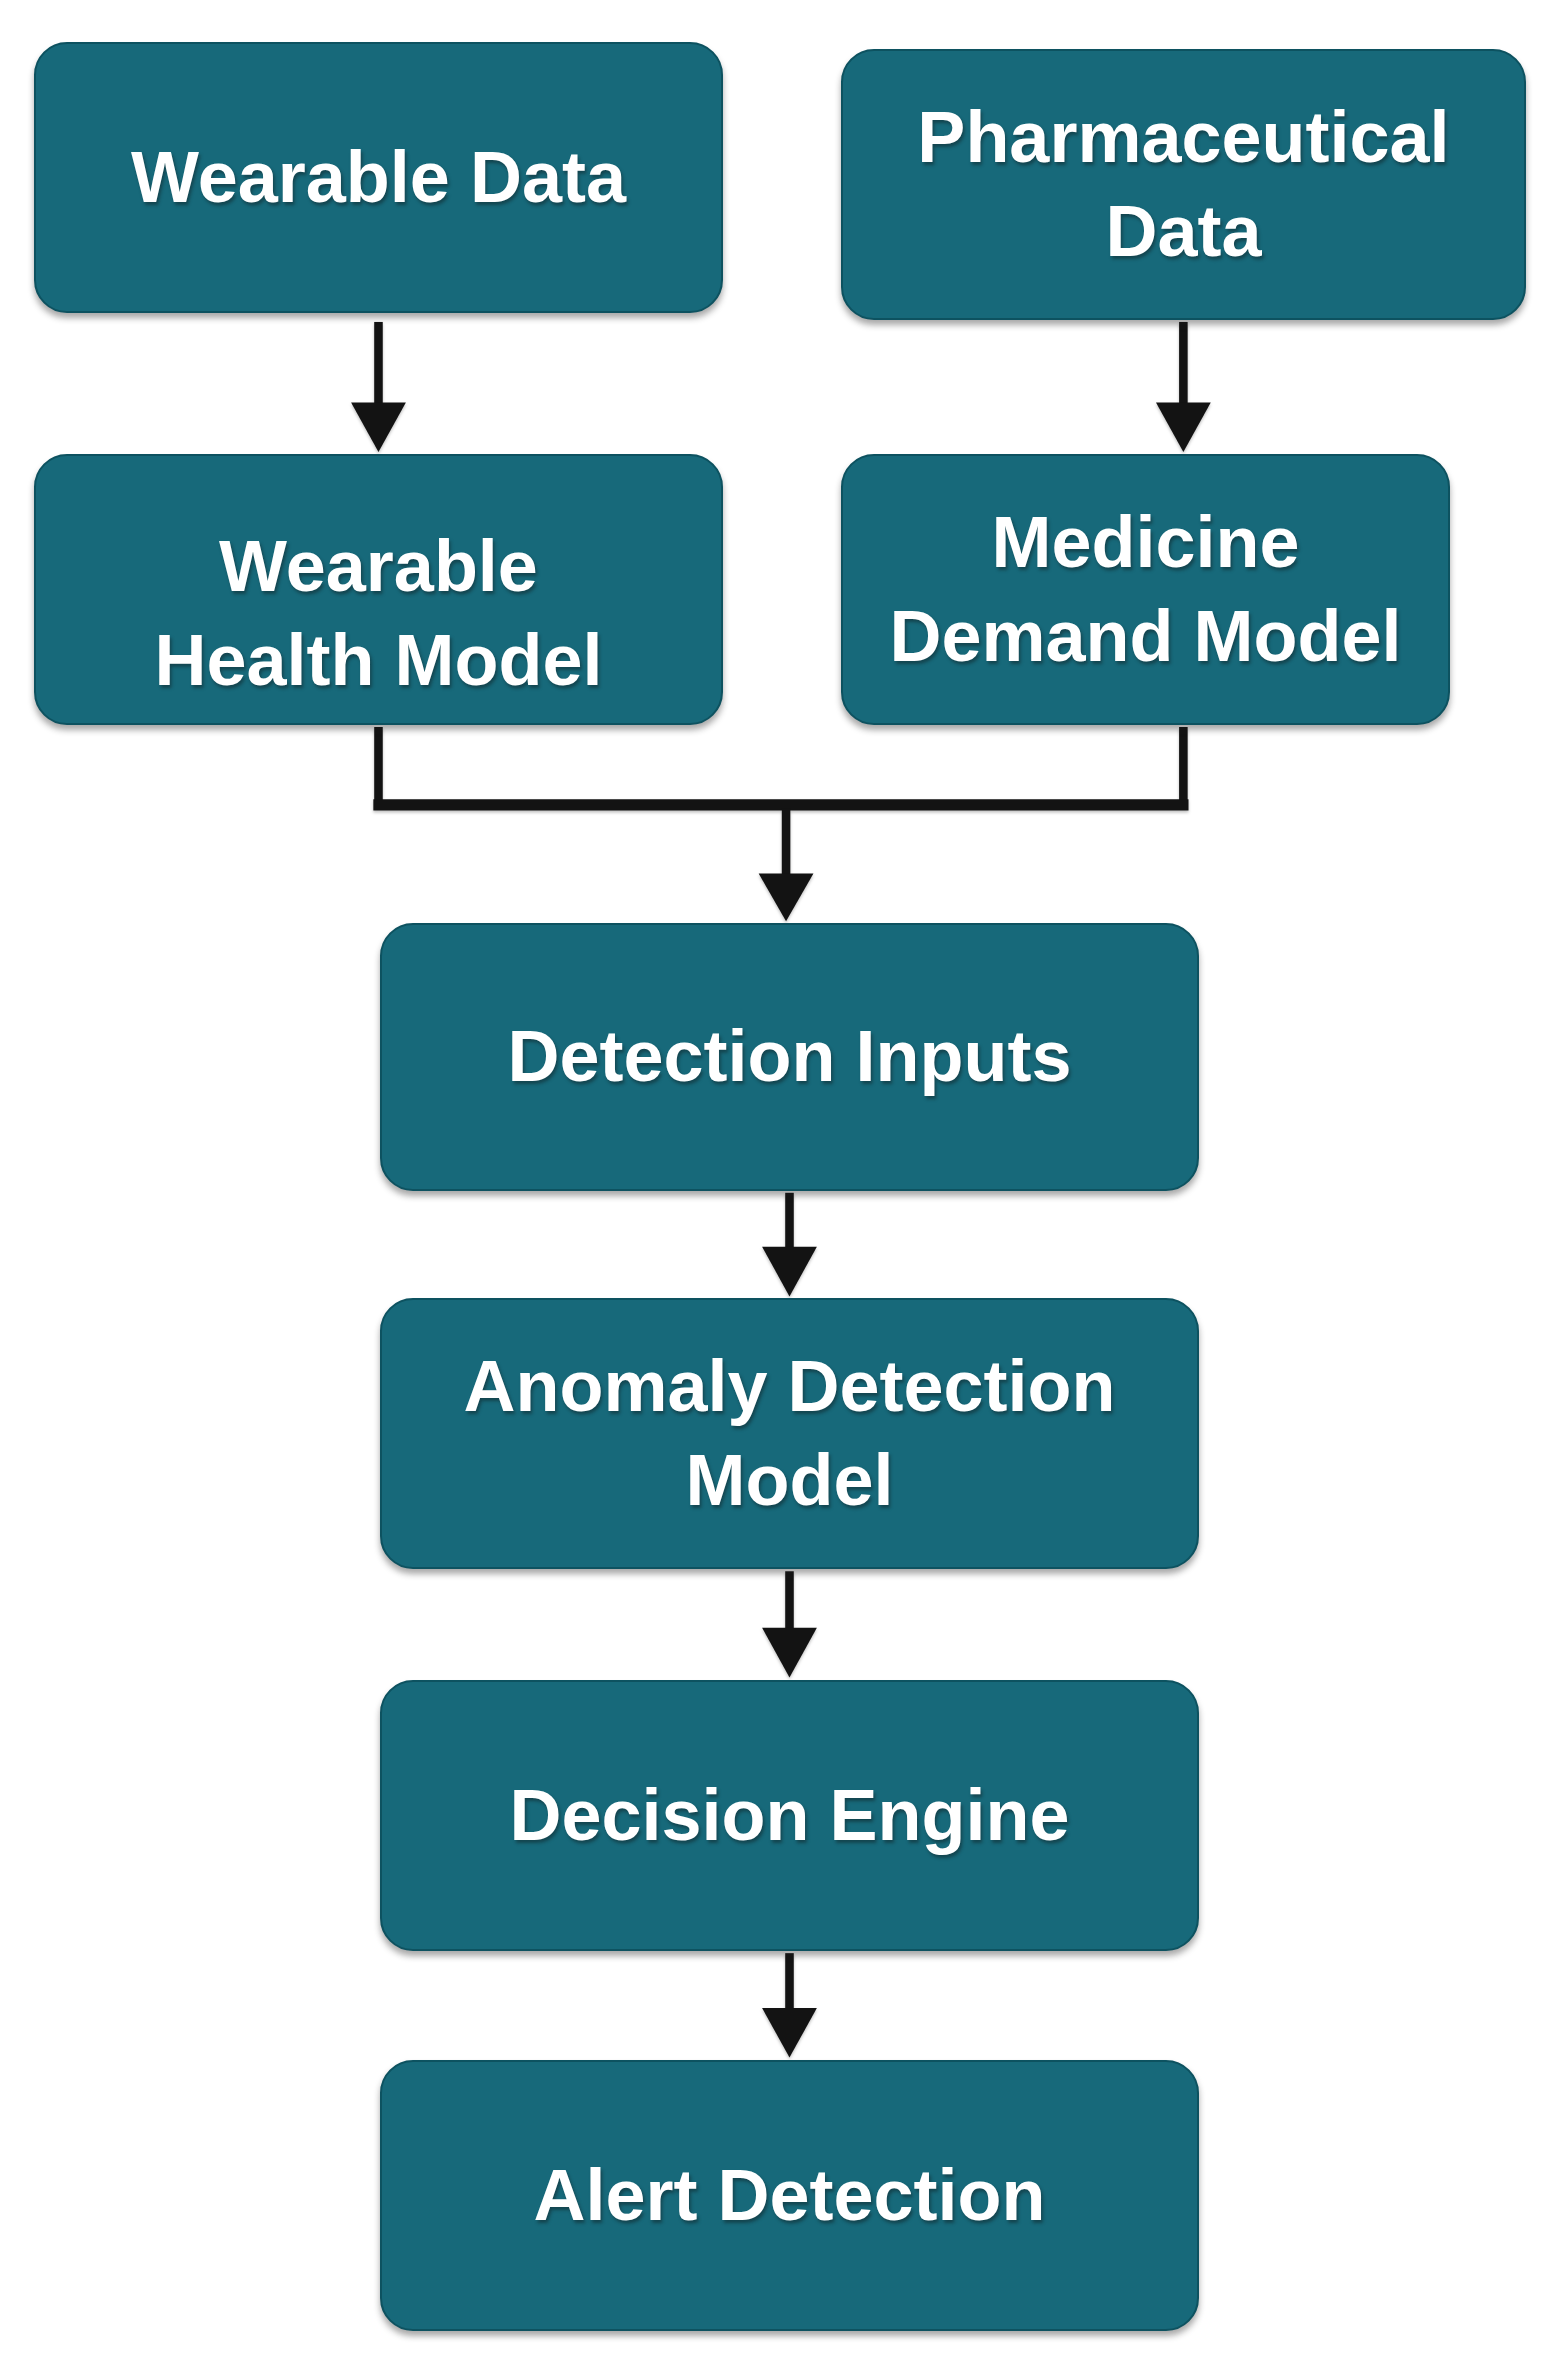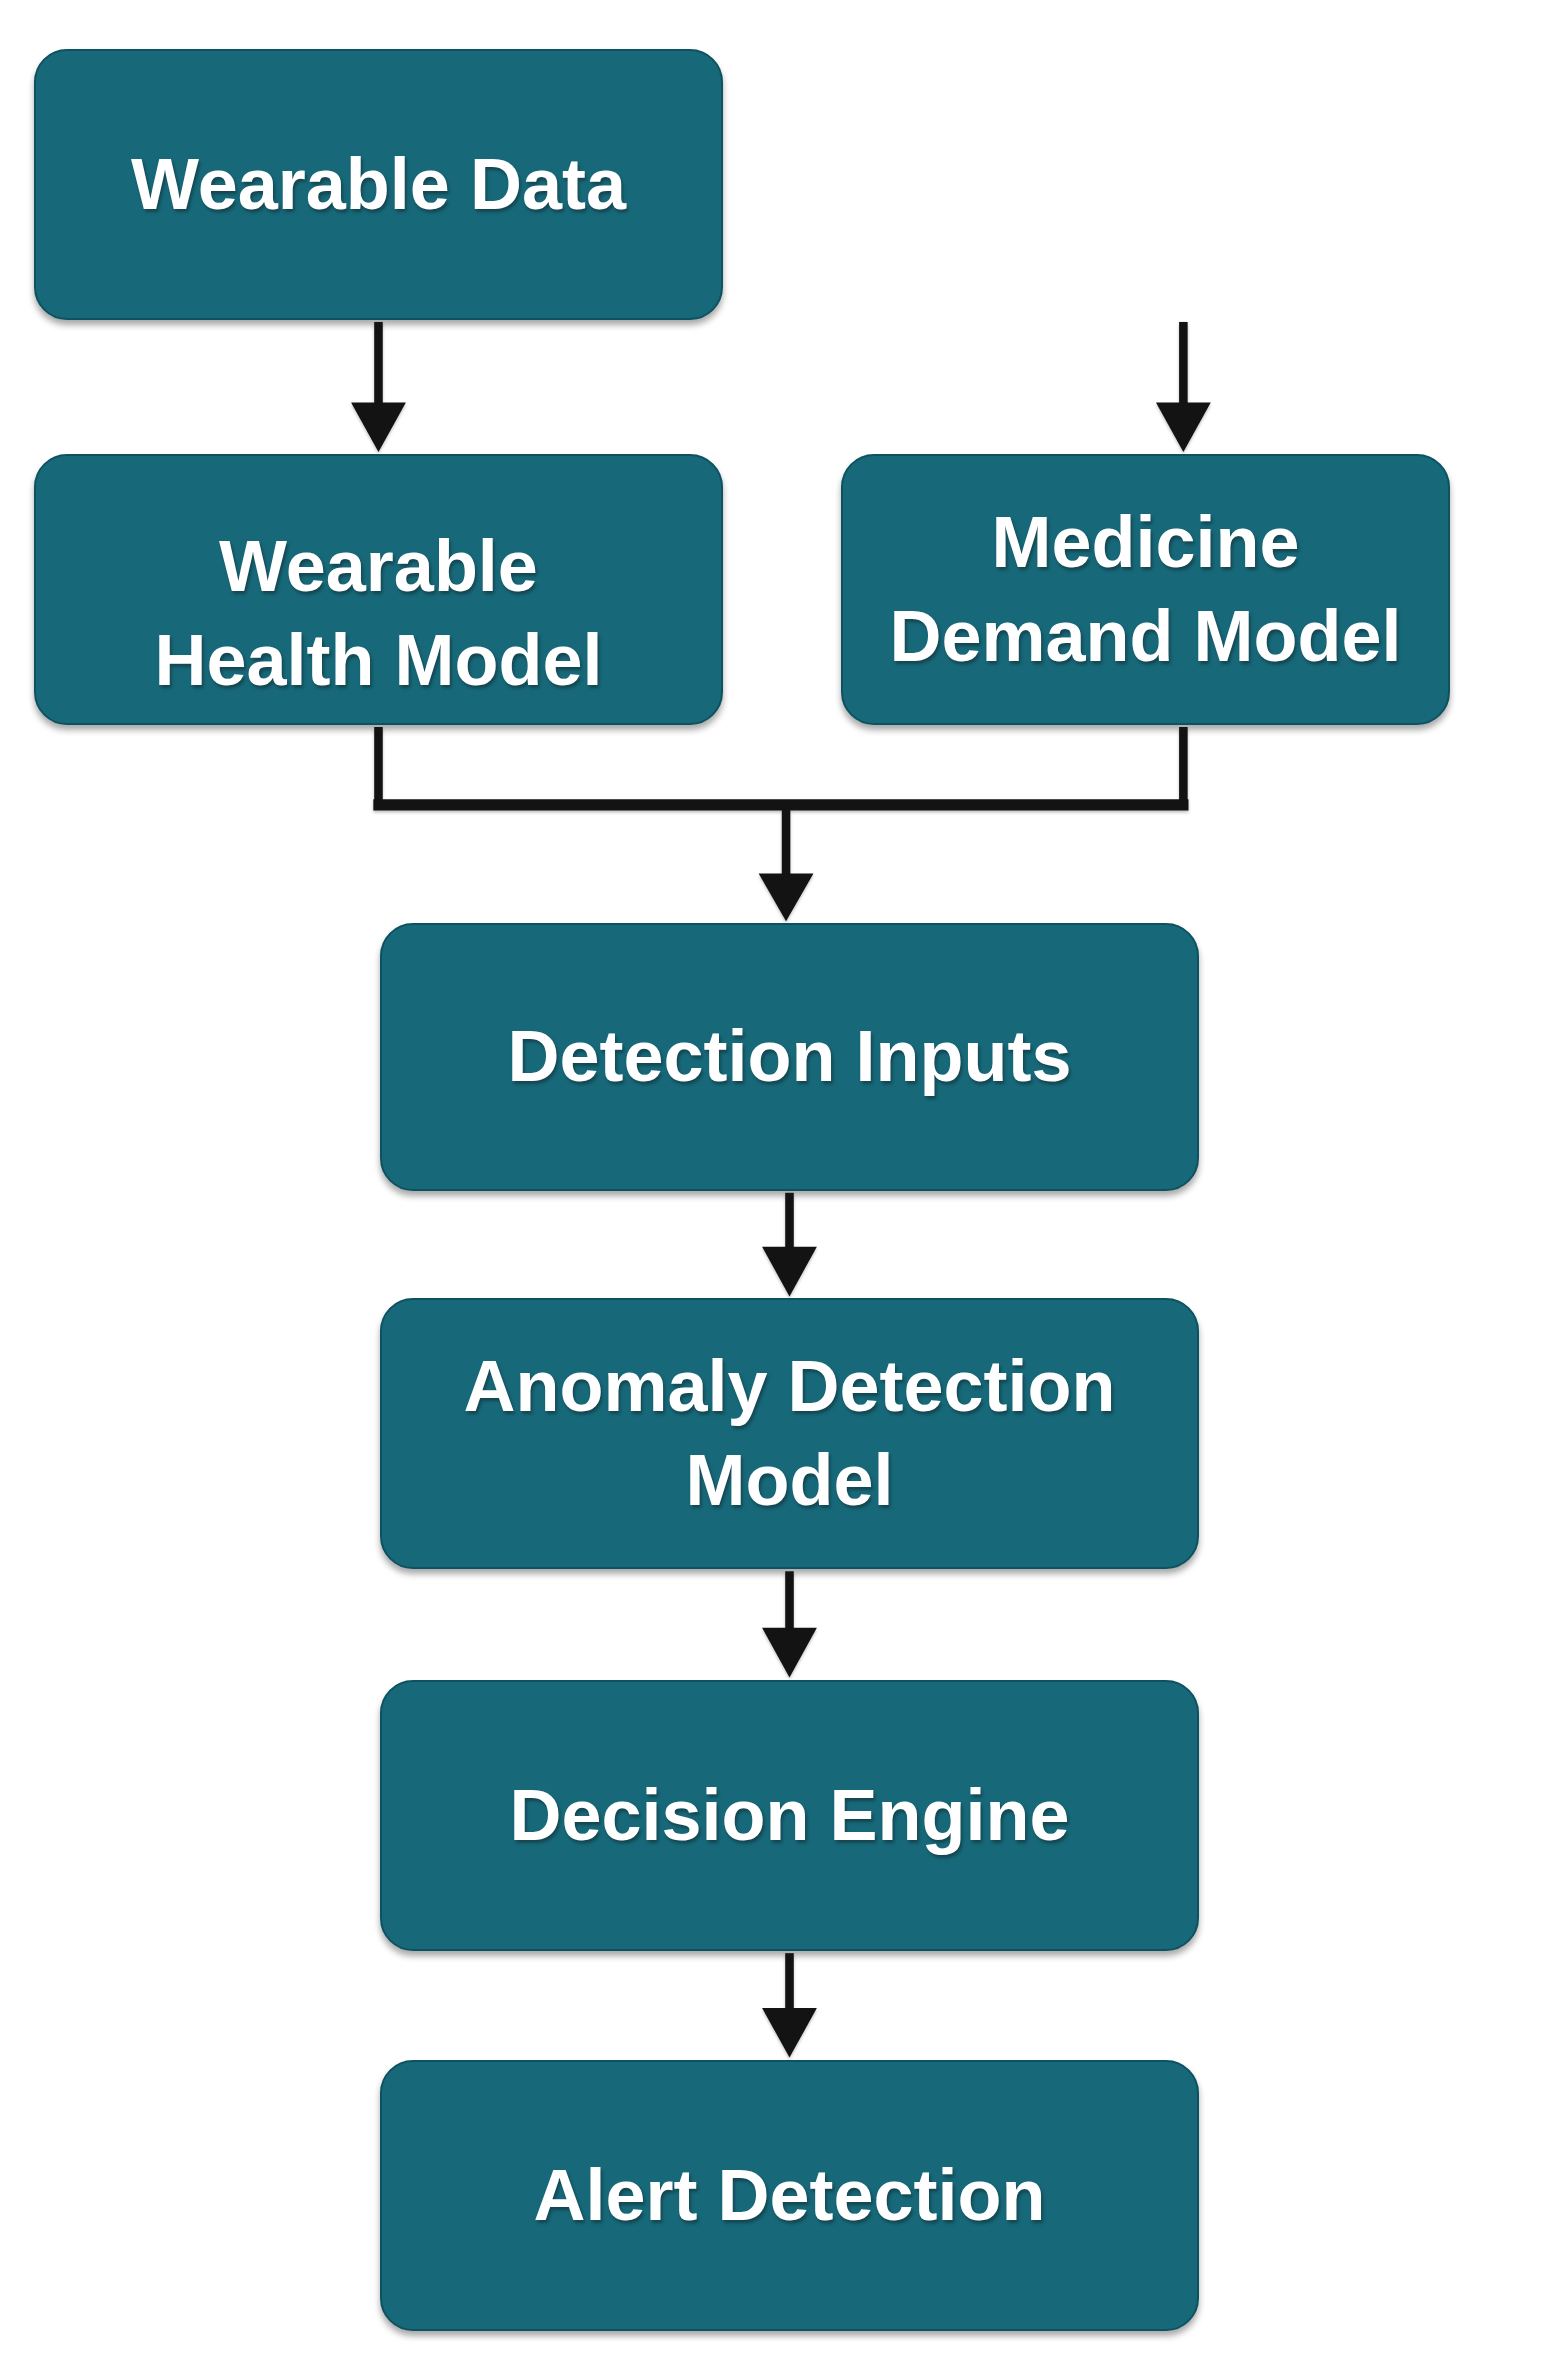--- a/index.html
+++ b/index.html
@@ -95,24 +95,28 @@
       <line class="edge-line" x1="922" y1="1835" x2="922" y2="1903"></line>
       <polygon class="edge-head" points="890,1901 954,1901 922,1959"></polygon>
     </g>
 
     <g>
       <line class="edge-line" x1="922" y1="2281" x2="922" y2="2347"></line>
       <polygon class="edge-head" points="890,2345 954,2345 922,2403"></polygon>
     </g>
   </svg>
 
-  <div class="node" style="left:34px;  top:49px;   width:689px; height:271px;">
+  <div class="node" style="left:34px;  top:42px;   width:689px; height:271px;">
     <span class="label">Wearable Data</span>
   </div>
 
+  <div class="node" style="left:841px; top:49px;   width:685px; height:271px;">
+    <span class="label">Pharmaceutical
+Data</span>
+  </div>
 
   <div class="node" style="left:34px;  top:454px;  width:689px; height:271px;align-items:flex-end;">
     <span class="label">Wearable
 Health Model</span>
   </div>
 
   <div class="node" style="left:841px; top:454px;  width:609px; height:271px;">
     <span class="label">Medicine
 Demand Model</span>
   </div>

